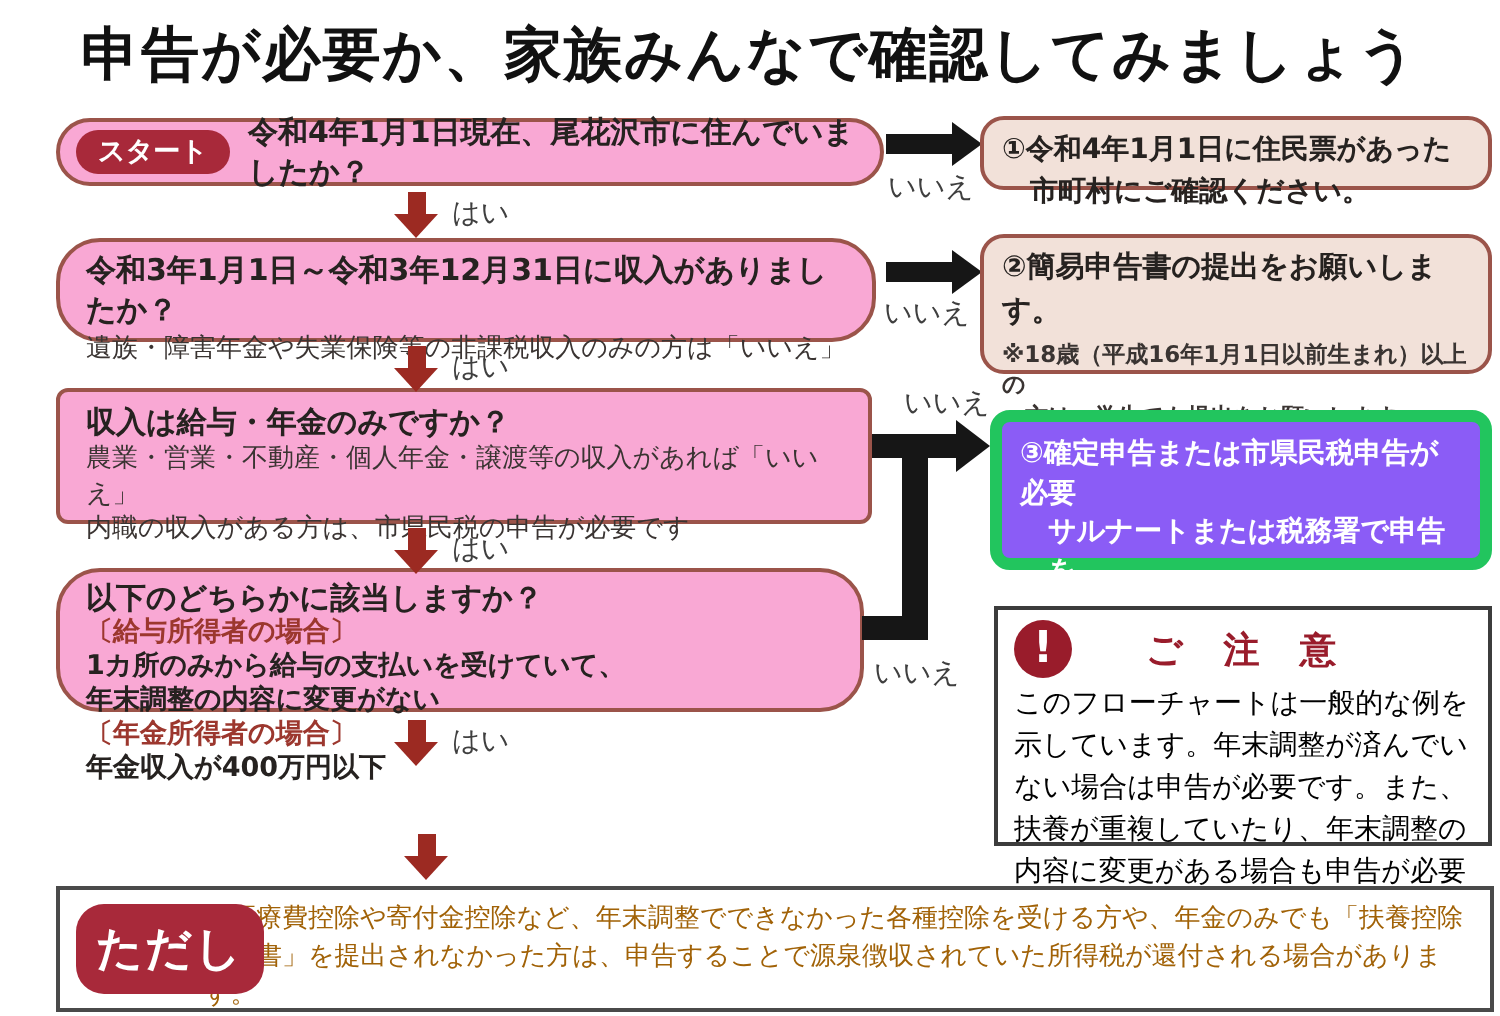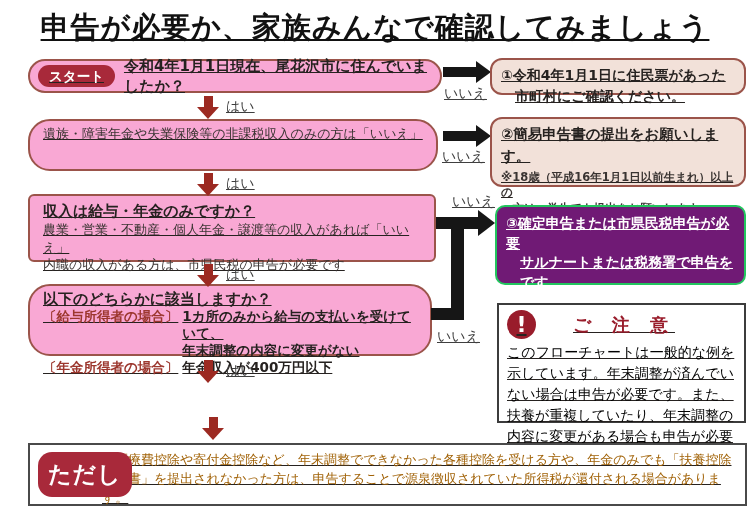--- a/index.html
+++ b/index.html
@@ -1,21 +1,21 @@
 <!DOCTYPE html>
 <html><head>
 <meta charset="utf-8">
 <style>
   html,body { margin:0; padding:0; background:#ffffff; }
   #stage {
     position:relative; width:750px; height:508px; overflow:hidden;
     background:#ffffff; font-family:"DejaVu Sans","Liberation Sans",sans-serif;
     color:#262220;
   }
-  .abs { position:absolute; box-sizing:border-box;text-decoration:underline; }
+  .abs { position:absolute; box-sizing:border-box; }
 
   
   #title {
     top:8px; left:0; width:750px; text-align:center;
     font-size:29px; font-weight:bold; letter-spacing:1px; color:#111111;
   }
 
   
   .flow-box {
     background:#f9a8d4; border:2px solid #9b544a; border-radius:18px;
@@ -23,33 +23,33 @@
   }
   .q  { font-weight:bold; font-size:15px; }
   .sub{ font-size:13px; color:#3a3432; }
 
   .start-row { display:flex; align-items:center; gap:9px; height:100%; }
   .badge {
     background:#a8293a; color:#ffffff; font-weight:bold; font-size:13.5px;
     border-radius:13px; padding:2px 11px; white-space:nowrap;
   }
 
-  .case-row  { display:flex; font-size:13.5px; font-weight:bold; line-height:17px; }
+  .case-row  { display:flex; font-size:13.5px; font-weight:bold; line-height:17px;flex-direction:column; }
   .case-label{ color:#9c372e; white-space:nowrap; margin-right:4px; }
 
   
   .result-box {
     background:#f2e1d9; border:2px solid #9b544a; border-radius:12px;
     padding:5px 9px; font-weight:bold; font-size:14px; line-height:1.5;
   }
   .indent { padding-left:1em; }
   .note   { font-size:11.5px; font-weight:bold; color:#3a3432; line-height:1.35; }
 
   .dark-box {
-    background:#701a75; border:2px solid #22c55e; border-radius:10px;
+    background:#8b5cf6; border:6px solid #22c55e; border-radius:10px;
     padding:7px 9px; color:#ffffff; font-weight:bold; font-size:14px; line-height:1.4;
   }
 
   
   .down-arrow { width:22px; }
   .da-shaft { width:9px; height:11px; background:#9c2a22; margin:0 auto; }
   .da-head  { width:0; height:0; margin:0 auto;
               border-left:11px solid transparent; border-right:11px solid transparent;
               border-top:12px solid #9c2a22; }
 
@@ -102,20 +102,21 @@
   <div id="title" class="abs">申告が必要か、家族みんなで確認してみましょう</div>
 
   <div class="abs flow-box" style="left:28px; top:59px; width:414px; height:34px; border-radius:18px; padding:0 8px;">
     <div class="start-row">
       <span class="badge">スタート</span>
       <span class="q">令和4年1月1日現在、尾花沢市に住んでいましたか？</span>
     </div>
   </div>
 
   <div class="abs flow-box" style="left:28px; top:119px; width:410px; height:52px; border-radius:22px; padding:4px 13px;">
+    <div class="q">令和3年1月1日～令和3年12月31日に収入がありましたか？</div>
     <div class="sub">遺族・障害年金や失業保険等の非課税収入のみの方は「いいえ」</div>
   </div>
 
   <div class="abs flow-box" style="left:28px; top:194px; width:408px; height:68px; border-radius:6px; padding:5px 13px;">
     <div class="q">収入は給与・年金のみですか？</div>
     <div class="sub">農業・営業・不動産・個人年金・譲渡等の収入があれば「いいえ」</div>
     <div class="sub">内職の収入がある方は、市県民税の申告が必要です</div>
   </div>
 
   <div class="abs flow-box" style="left:28px; top:284px; width:404px; height:72px; border-radius:22px; padding:4px 13px;">

